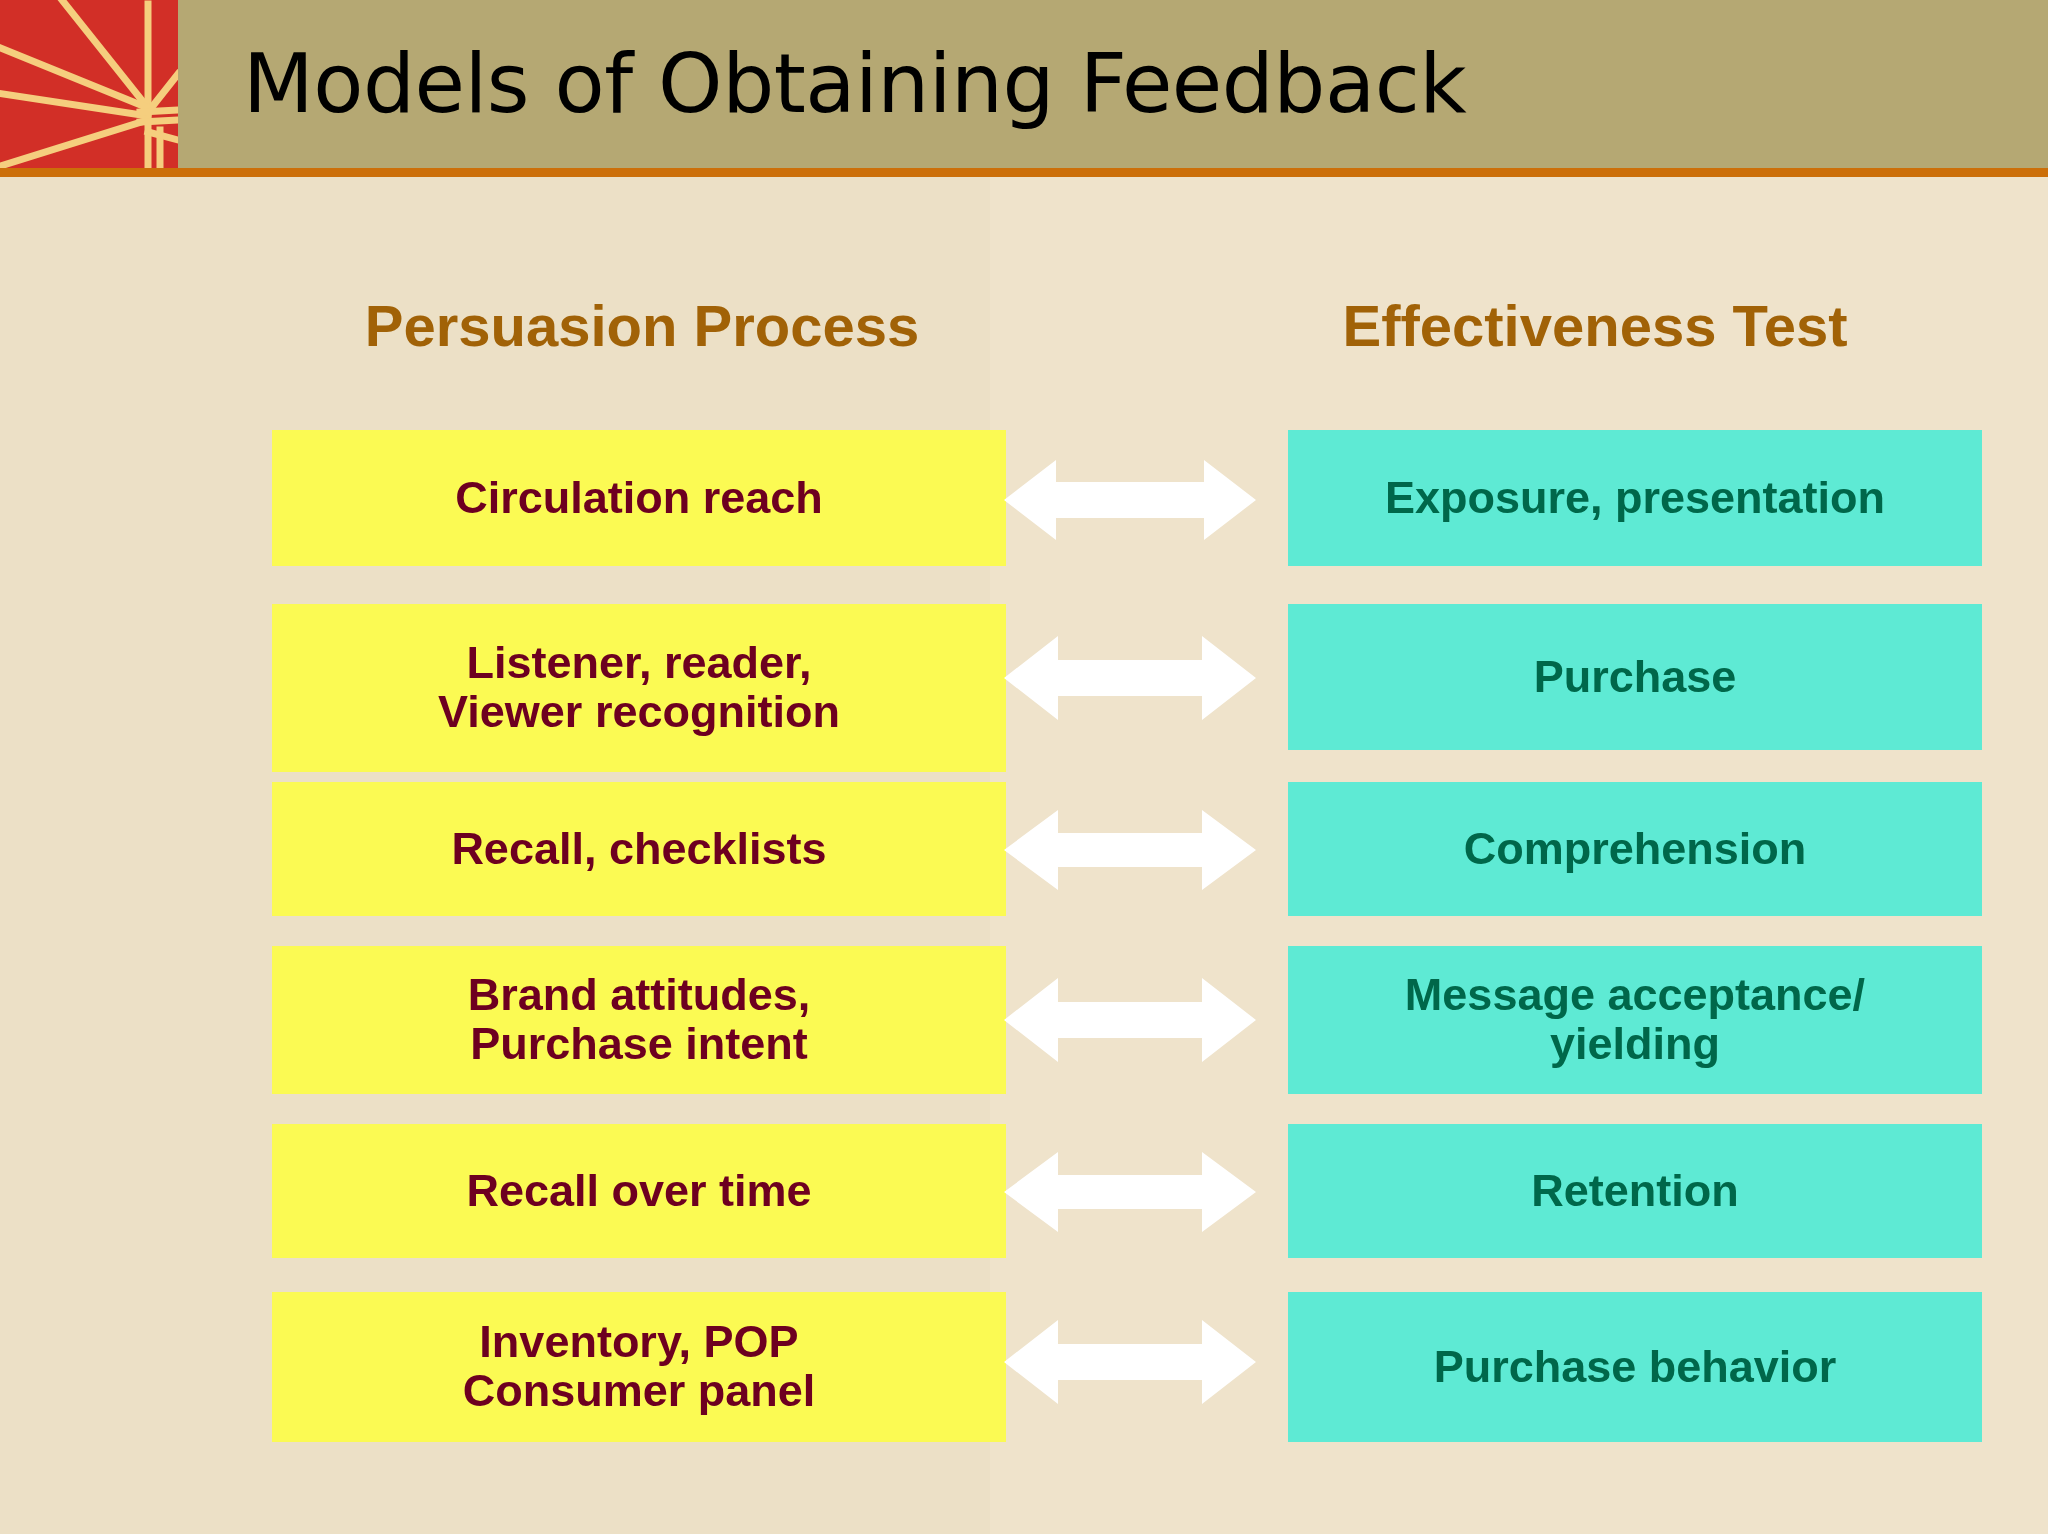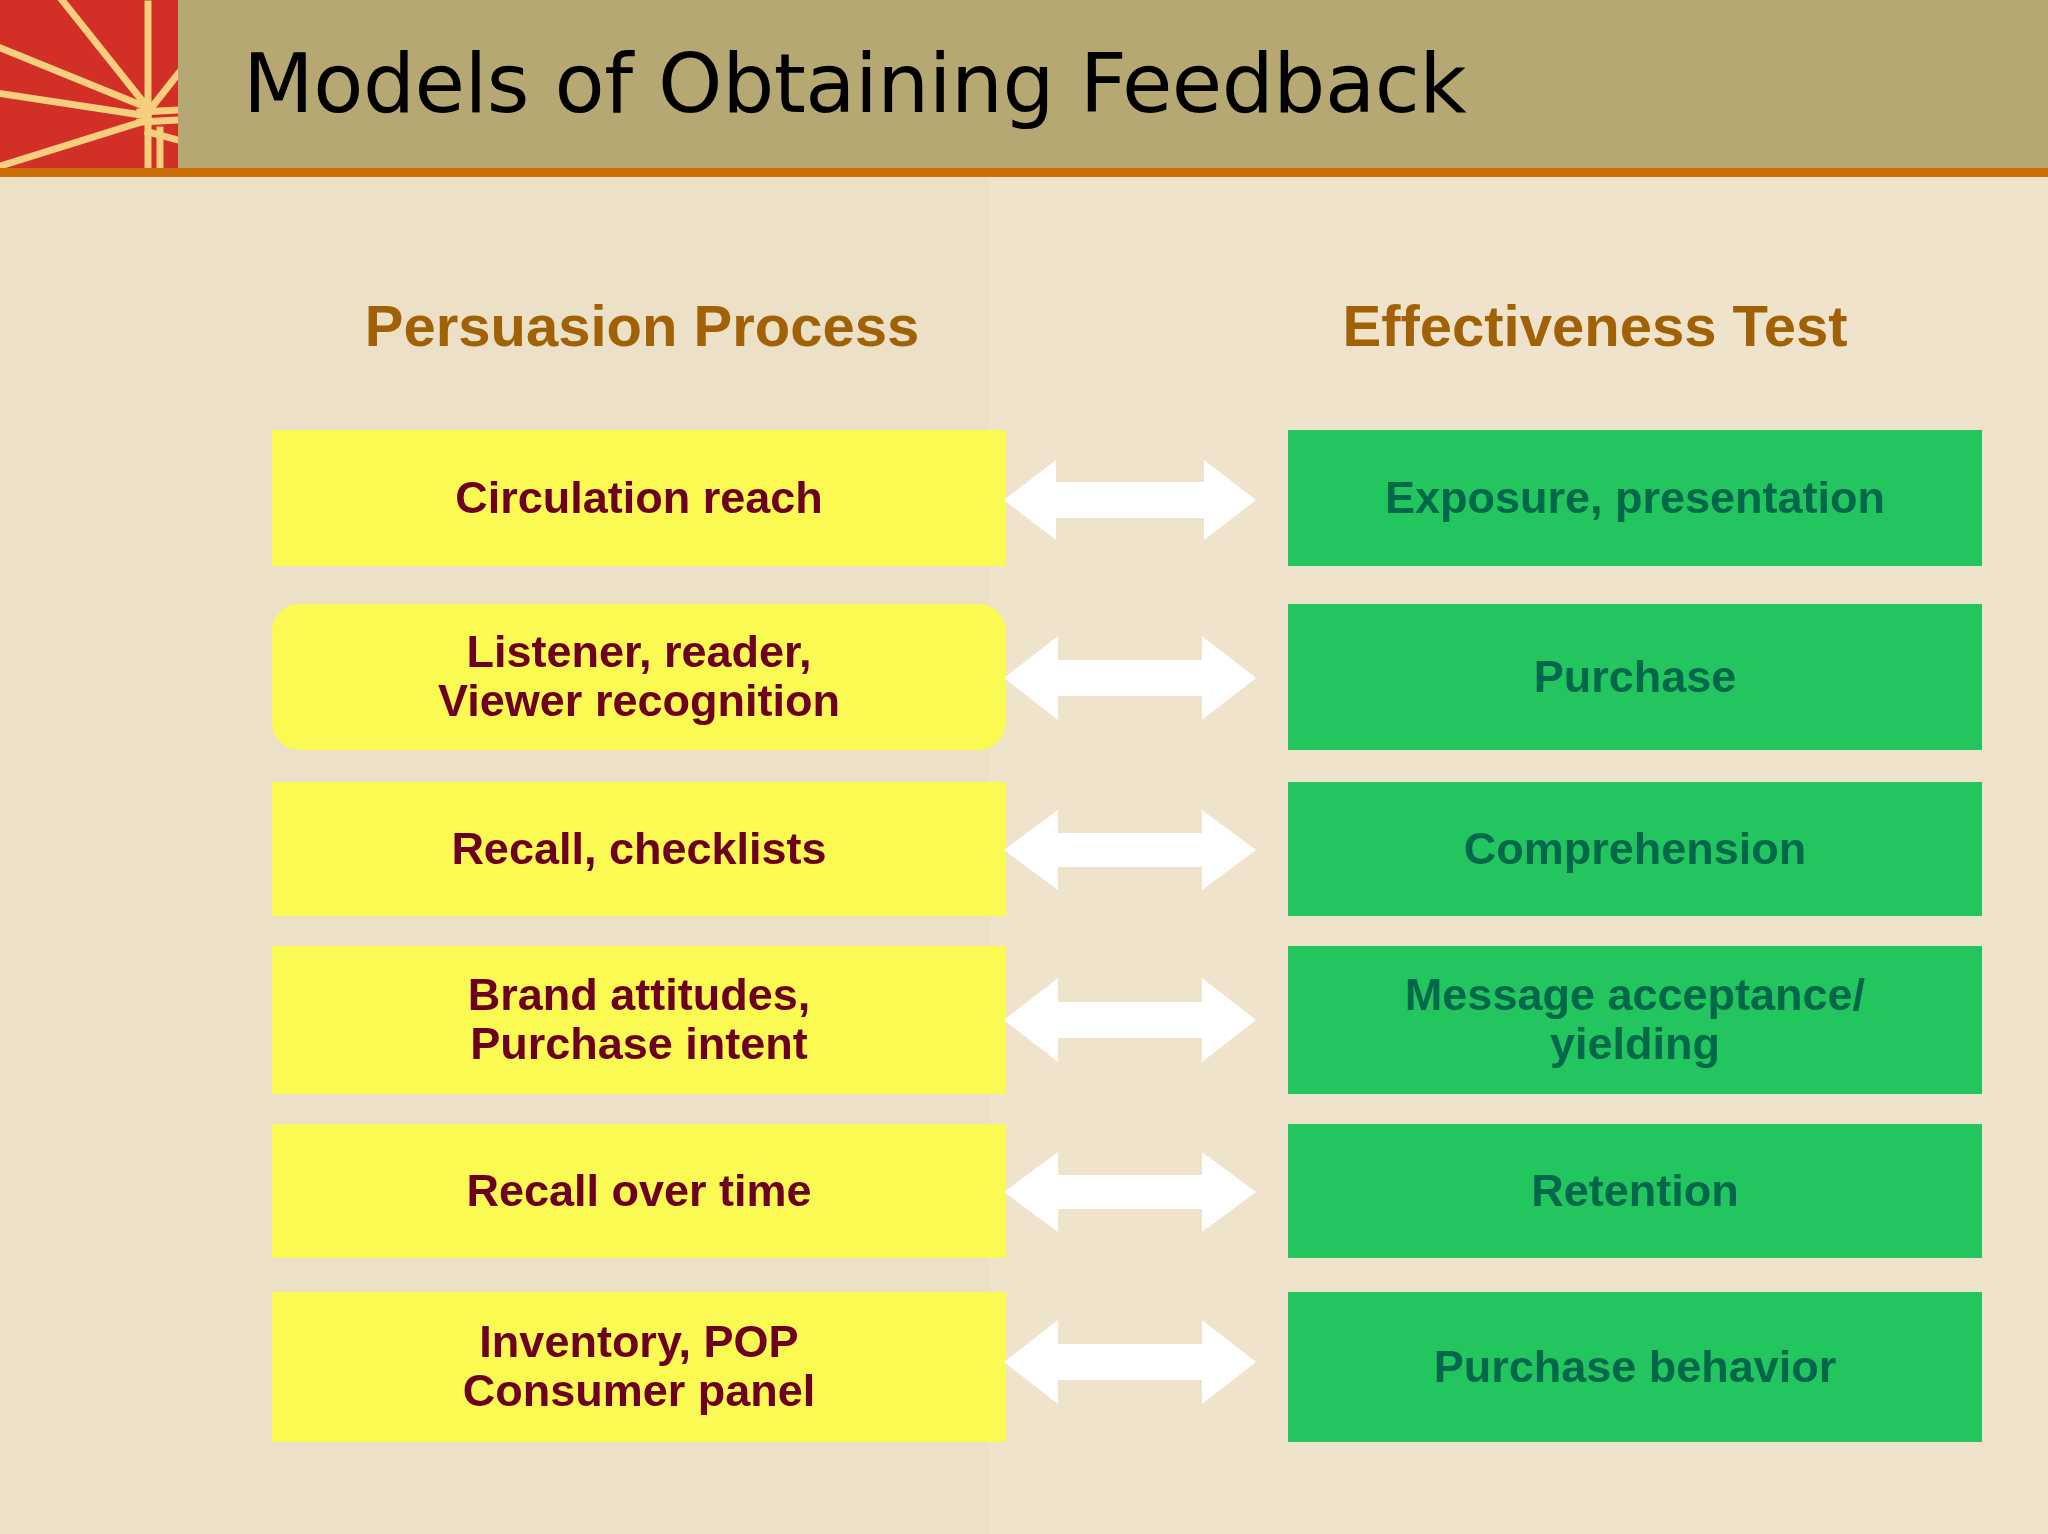--- a/index.html
+++ b/index.html
@@ -120,21 +120,21 @@
     left: 272px;
     width: 734px;
     background: #fbfa53;
     color: #6d0020;
     font-size: 45px;
     line-height: 1.08;
   }
   .box.right {
     left: 1288px;
     width: 694px;
-    background: #22c55e;
+    background: #5eead4;
     color: #00674a;
     font-size: 45px;
     line-height: 1.08;
   }
 
   
   .arrow {
     position: absolute;
     left: 1004px;
     width: 252px;
@@ -179,21 +179,21 @@
     <div class="box left" style="top:430px; height:136px;">Circulation reach</div>
     <div class="arrow" style="top:458px; height:84px;">
       <svg viewBox="0 0 252 84" preserveAspectRatio="none">
         <polygon fill="#ffffff" points="0,42 52,2 52,24 200,24 200,2 252,42 200,82 200,60 52,60 52,82"></polygon>
       </svg>
     </div>
     <div class="box right" style="top:430px; height:136px;">Exposure, presentation</div>
   </div>
 
   <div class="row">
-    <div class="box left" style="top:604px; height:146px;border-radius:27px;">Listener, reader,<br>Viewer recognition</div>
+    <div class="box left" style="top:604px; height:168px;">Listener, reader,<br>Viewer recognition</div>
     <div class="arrow" style="top:634px; height:88px;">
       <svg viewBox="0 0 252 88" preserveAspectRatio="none">
         <polygon fill="#ffffff" points="0,44 54,2 54,26 198,26 198,2 252,44 198,86 198,62 54,62 54,86"></polygon>
       </svg>
     </div>
     <div class="box right" style="top:604px; height:146px;">Purchase</div>
   </div>
 
   <div class="row">
     <div class="box left" style="top:782px; height:134px;">Recall, checklists</div>

